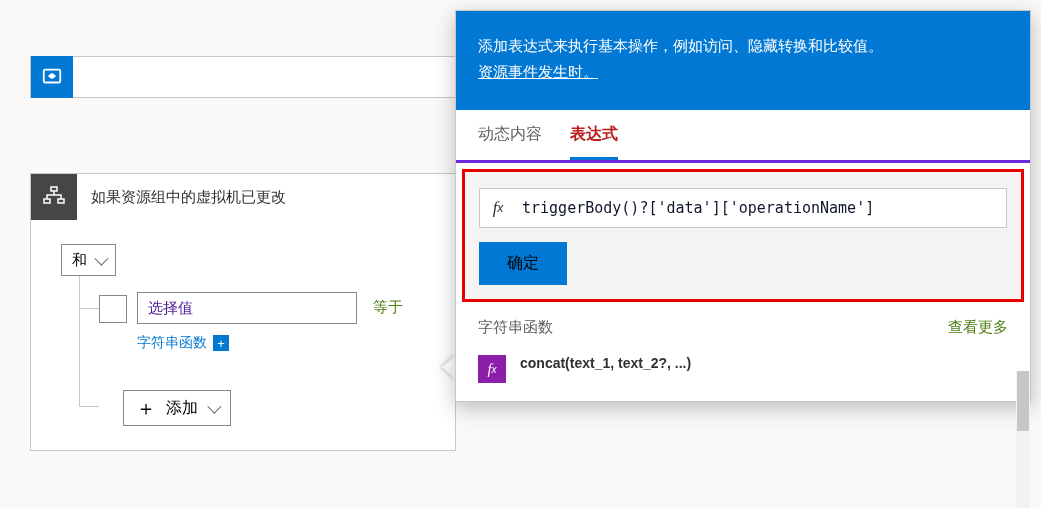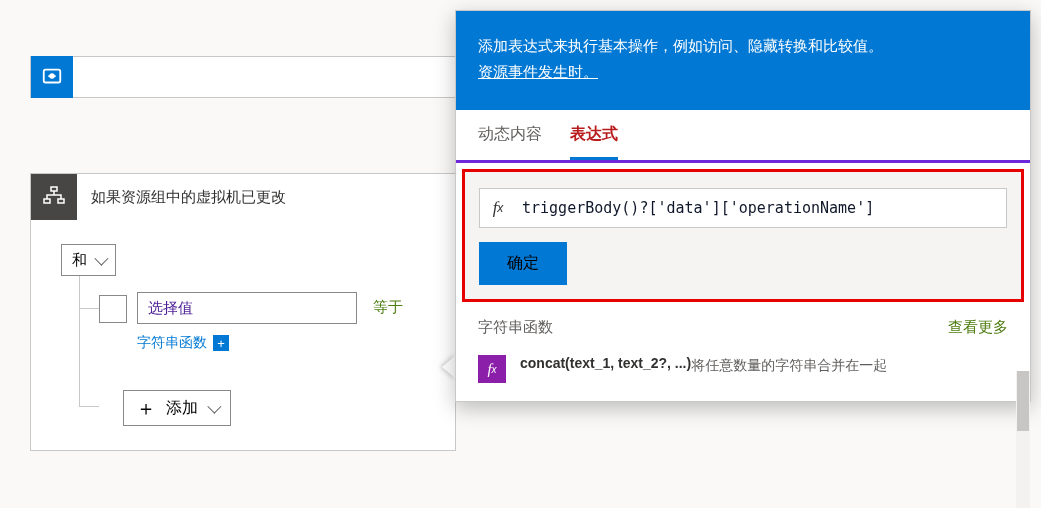--- a/index.html
+++ b/index.html
@@ -453,20 +453,19 @@
 
   <div class="cat-header">
     <span>字符串函数</span>
     <span class="see-more">查看更多</span>
   </div>
 
   <div class="func-item">
     <div class="func-badge">f<span style="font-size:10px;vertical-align:sub;">x</span></div>
     <div class="func-text">
       <div class="func-sig">concat(text_1, text_2?, ...)</div>
-      <div class="func-desc">将任意数量的字符串合并在一起</div>
     </div>
   </div>
 
   <div class="scrollbar">
     <div class="scroll-thumb"></div>
   </div>
 </div>
 
 </body></html>

